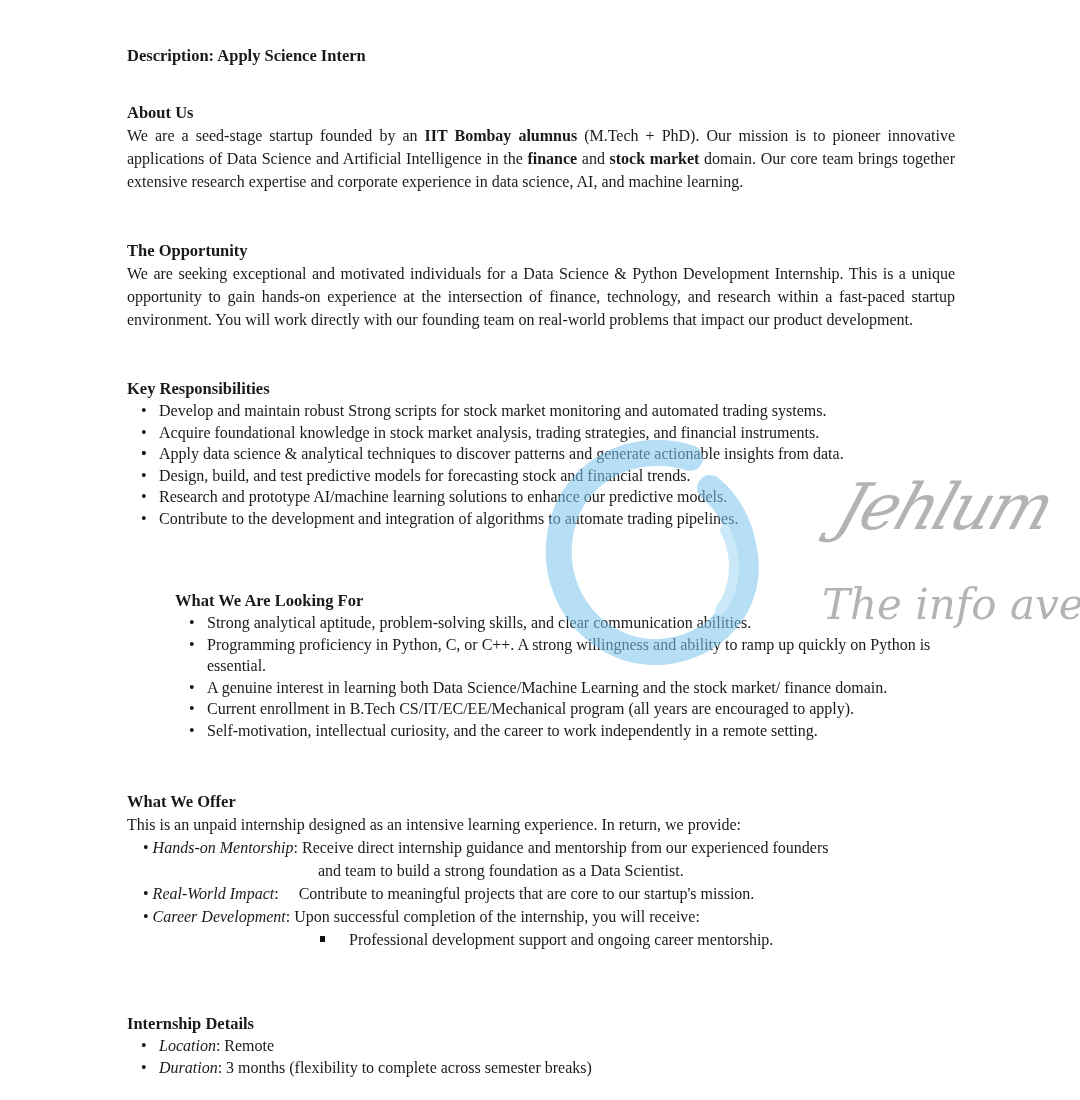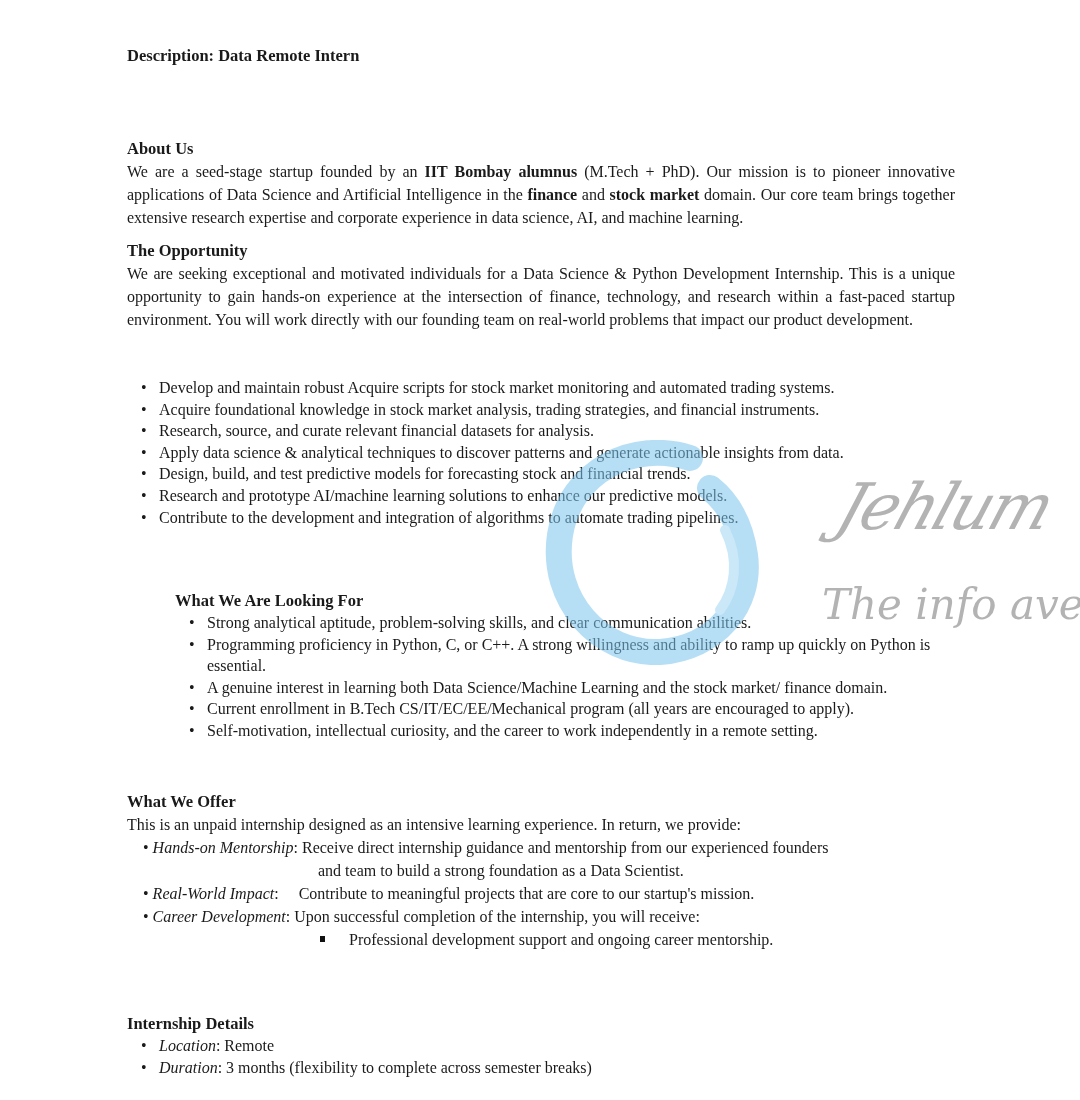--- a/index.html
+++ b/index.html
@@ -126,37 +126,38 @@
       opacity: 0.75;
       pointer-events: none;
       white-space: nowrap;
     }
   </style>
 </head>
 <body>
 
 <div class="page">
 
-  <div class="title">Description: Data Remote Intern</div>
-
-  <div class="section" style="top:101px;margin-top:36px;">
+  <div class="title">Description: Apply Science Intern</div>
+
+  <div class="section" style="top:101px;">
     <div class="heading">About Us</div>
     <div class="para"><span>We are a seed-stage startup founded by an </span><b>IIT Bombay alumnus</b><span> (M.Tech + PhD). Our mission is to pioneer innovative applications of Data Science and Artificial Intelligence in the </span><b>finance</b><span> and </span><b>stock market</b><span> domain. Our core team brings together extensive research expertise and corporate experience in data science, AI, and machine learning.</span></div>
   </div>
 
   <div class="section" style="top:239px;">
     <div class="heading">The Opportunity</div>
     <div class="para">We are seeking exceptional and motivated individuals for a Data Science &amp; Python Development Internship. This is a unique opportunity to gain hands-on experience at the intersection of finance, technology, and research within a fast-paced startup environment. You will work directly with our founding team on real-world problems that impact our product development.</div>
   </div>
 
   <div class="section" style="top:377px;">
+    <div class="heading">Key Responsibilities</div>
     <ul class="bullets">
-      <li><span class="dot">•</span><span>Develop and maintain robust Acquire scripts for stock market monitoring and automated trading systems.</span></li>
+      <li><span class="dot">•</span><span>Develop and maintain robust Strong scripts for stock market monitoring and automated trading systems.</span></li>
       <li><span class="dot">•</span><span>Acquire foundational knowledge in stock market analysis, trading strategies, and financial instruments.</span></li>
-      <li><span class="dot">•</span><span>Research, source, and curate relevant financial datasets for analysis.</span></li>
+      <li><span class="dot">•</span></li>
       <li><span class="dot">•</span><span>Apply data science &amp; analytical techniques to discover patterns and generate actionable insights from data.</span></li>
       <li><span class="dot">•</span><span>Design, build, and test predictive models for forecasting stock and financial trends.</span></li>
       <li><span class="dot">•</span><span>Research and prototype AI/machine learning solutions to enhance our predictive models.</span></li>
       <li><span class="dot">•</span><span>Contribute to the development and integration of algorithms to automate trading pipelines.</span></li>
     </ul>
   </div>
 
   <div class="section" style="top:589px;margin-left:48px;">
     <div class="heading">What We Are Looking For</div>
     <ul class="bullets" style="width:800px;">

